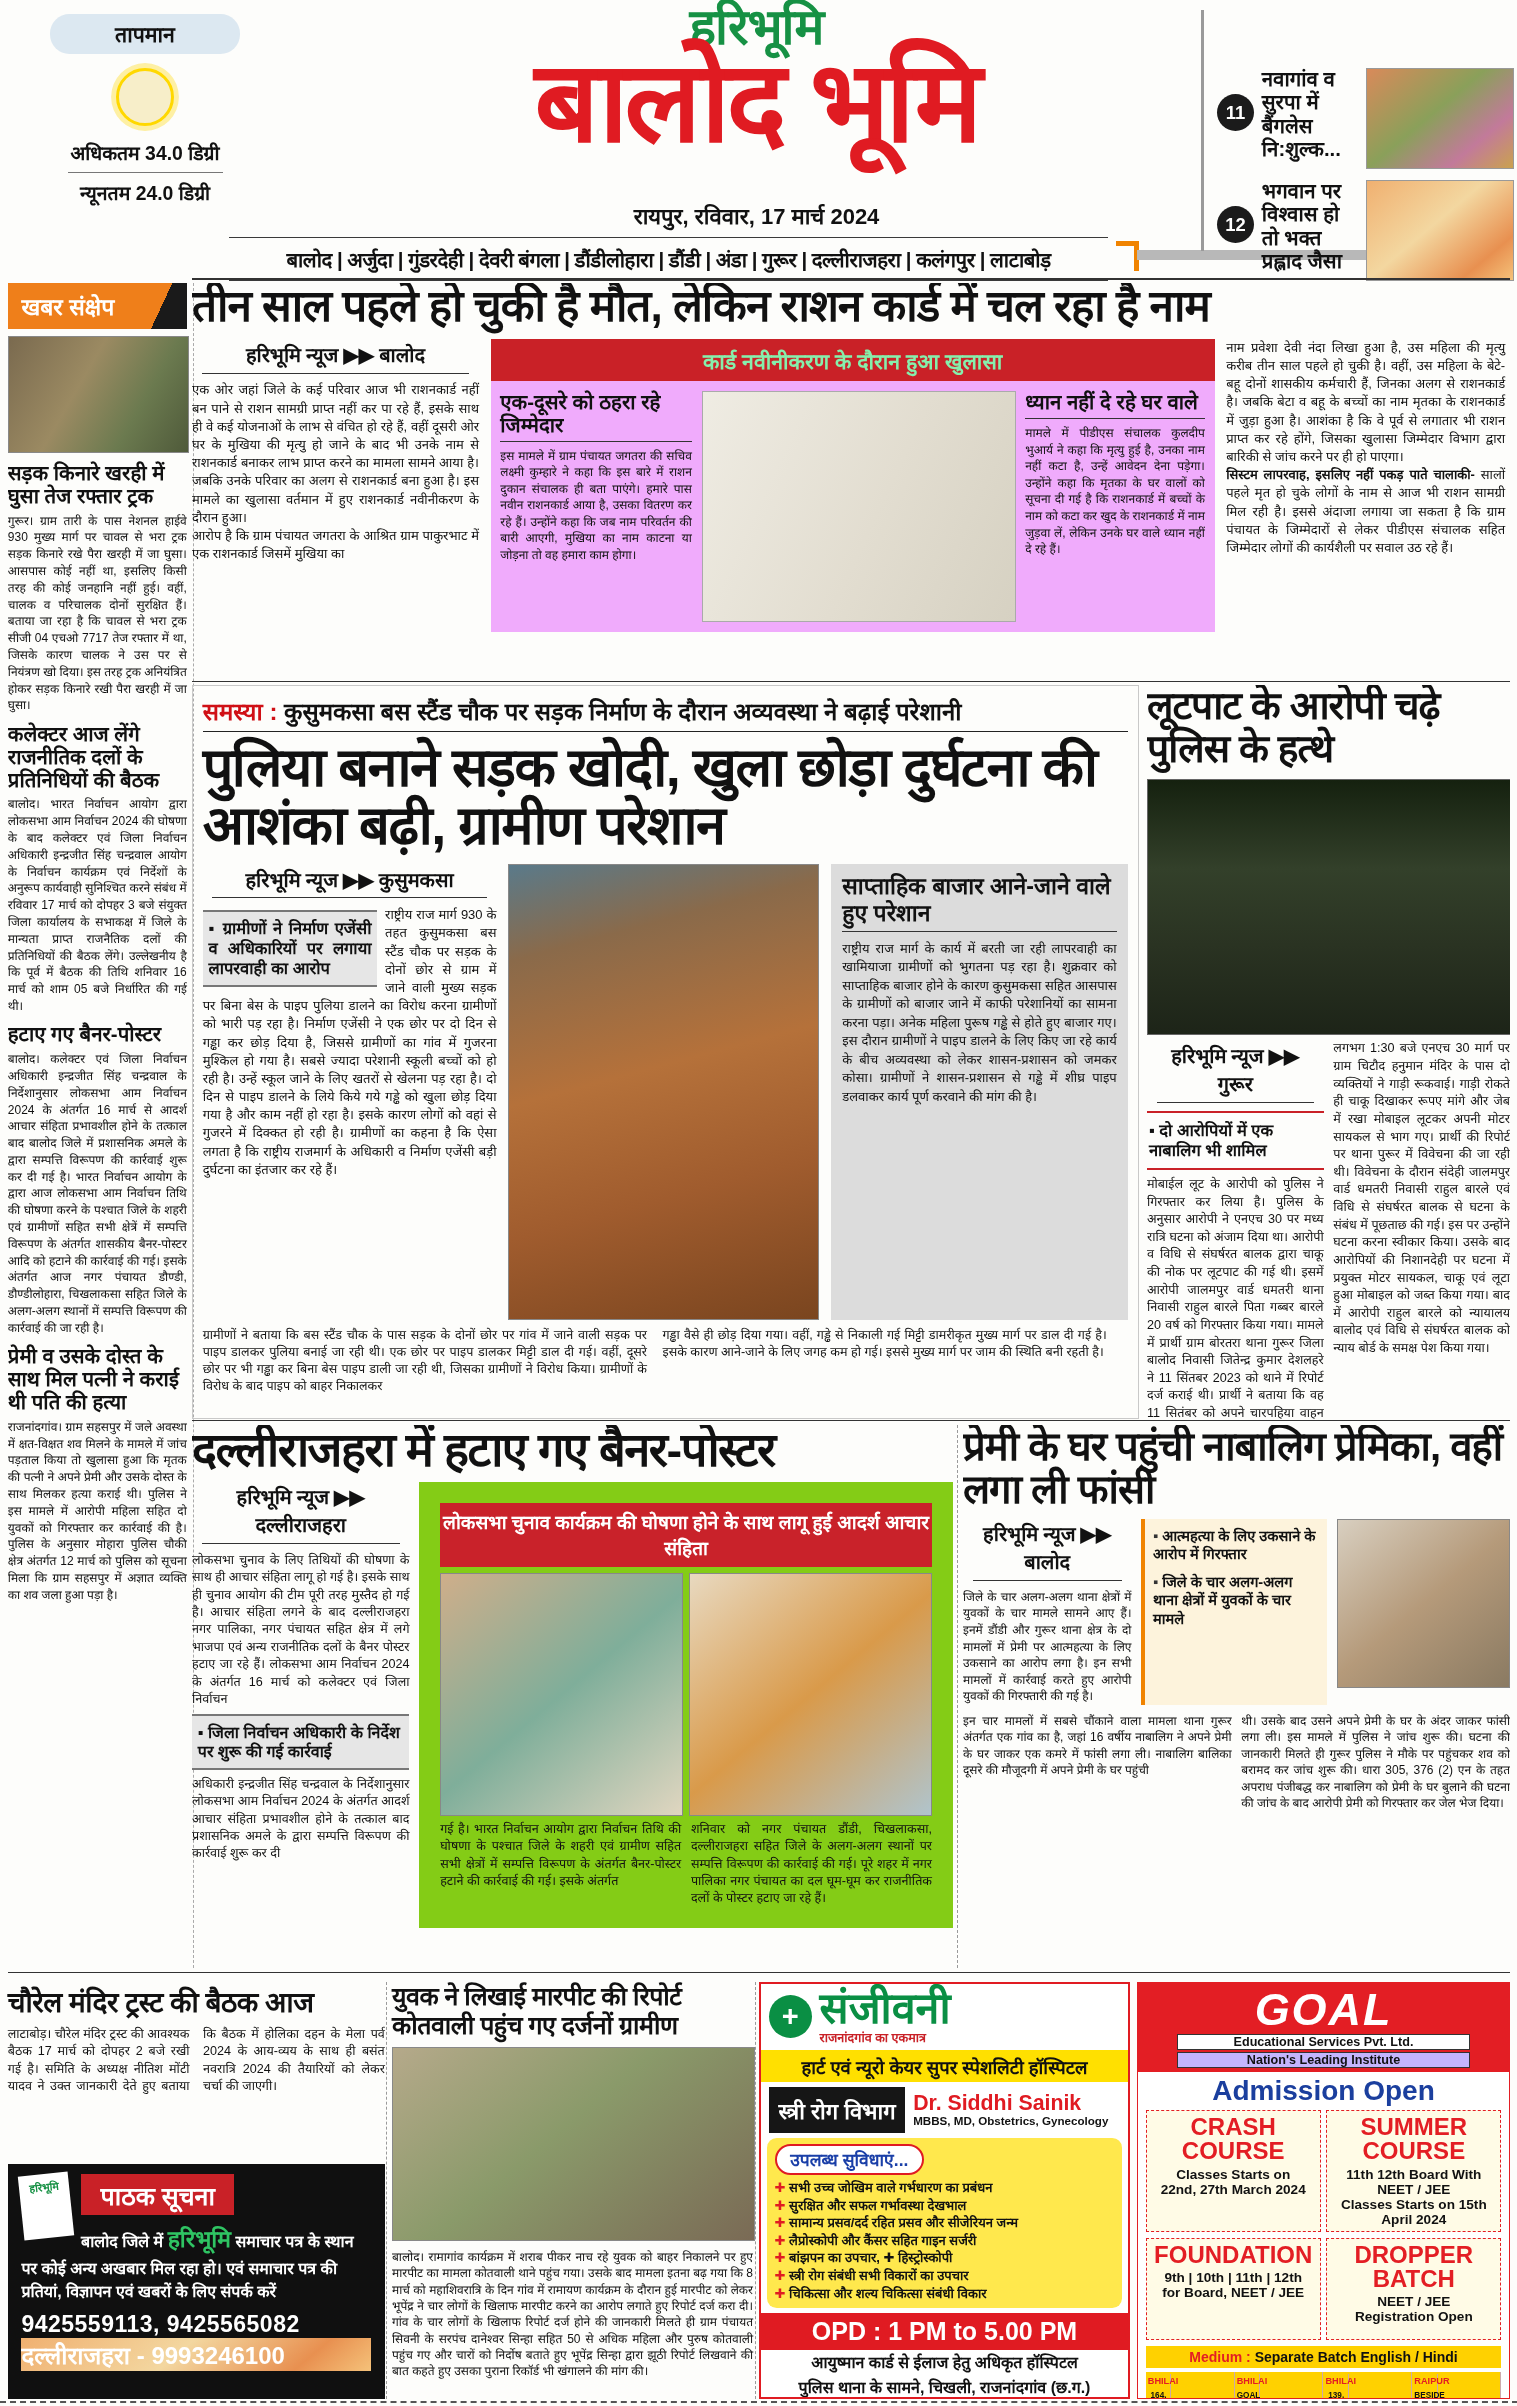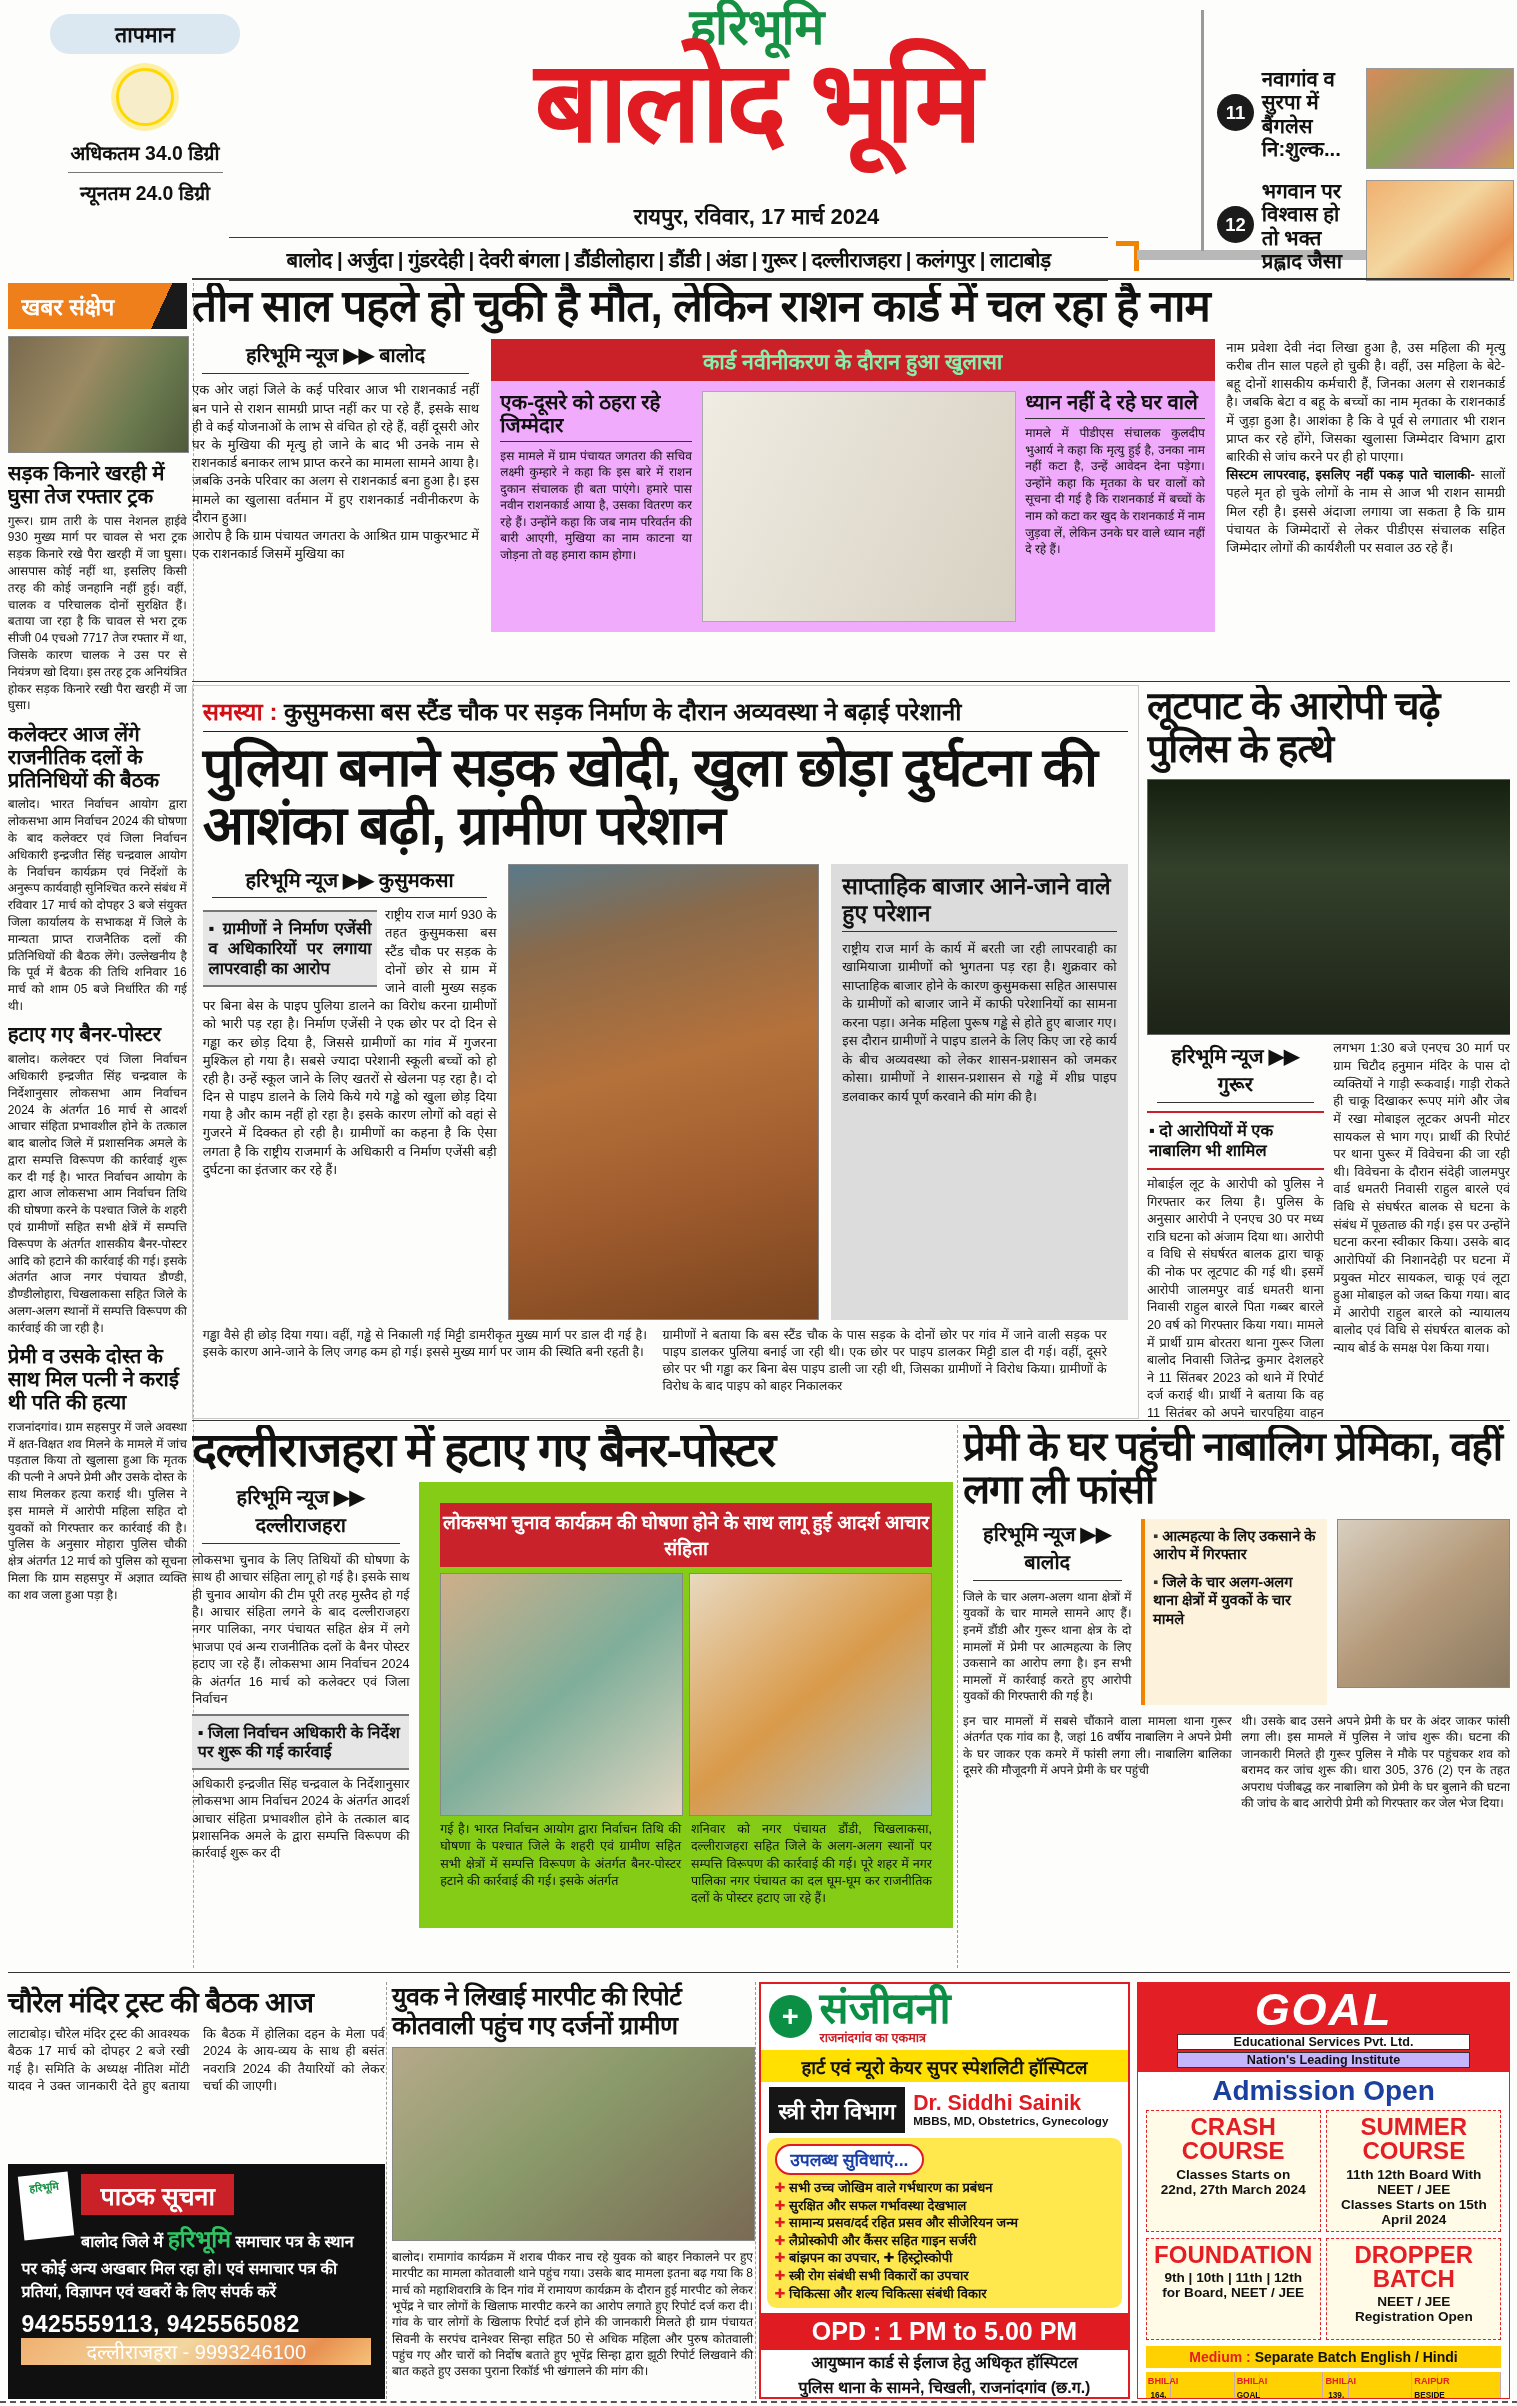--- a/index.html
+++ b/index.html
@@ -114,21 +114,21 @@
   .temple{left:7.8px;top:1982px;width:377px;}
   .temple .t{font-weight:bold;font-size:28px;letter-spacing:-0.5px;margin-bottom:5.8px;}
   .temple .b{font-size:12.6px;line-height:1.38;column-count:2;column-gap:13.6px;}
   .notice{left:7.8px;top:2164px;width:377px;height:235px;background:#101010;color:#fff;padding:9.7px 13.6px;box-sizing:border-box;}
   .notice .tab{display:inline-block;background:#c92127;color:#fff;font-weight:bold;font-size:25px;padding:3.9px 19.4px;margin-bottom:7.8px;}
   .notice .thumb{float:left;width:50px;height:64px;background:#fff;color:#169144;font-weight:bold;font-size:10.7px;
                  text-align:center;padding-top:5.8px;box-sizing:border-box;margin:0 9.7px 3.9px 0;transform:rotate(-6deg);}
   .notice .txt{font-size:16px;line-height:1.45;font-weight:bold;}
   .notice .brand{color:#2fc463;font-size:23px;font-weight:bold;}
   .notice .ph{font-size:23px;font-weight:bold;margin-top:7.8px;letter-spacing:0.5px;}
-  .notice .ph2{font-size:20px;font-weight:normal;text-align:center;}
+  .notice .ph2{font-size:24px;font-weight:bold;}
   .fight{left:392px;top:1982px;width:361px;}
   .fight .t{font-weight:bold;font-size:25px;line-height:1.15;letter-spacing:-0.5px;}
   .fightph{width:100%;height:192px;border:1px solid #888;margin:7.8px 0;
            background:linear-gradient(140deg,#b5a98a,#8a9a6a 45%,#7a6a55);}
   .fight .b{font-size:12px;line-height:1.36;}
   
   .adS{left:759px;top:1982px;width:371px;height:417px;border:2.9px solid #e01b22;box-sizing:border-box;background:#fff;overflow:hidden;}
   .adS .top{display:flex;align-items:center;gap:7.8px;padding:3.9px 7.8px;}
   .cross{width:43px;height:43px;border-radius:50%;background:#0a8f44;color:#fff;font-weight:bold;font-size:29px;
          display:flex;align-items:center;justify-content:center;}
@@ -259,22 +259,22 @@
           <span>राष्ट्रीय राज मार्ग 930 के तहत कुसुमकसा बस स्टैंड चौक पर सड़क के दोनों छोर से ग्राम में जाने वाली मुख्य सड़क पर बिना बेस के पाइप पुलिया डालने का विरोध करना ग्रामीणों को भारी पड़ रहा है। निर्माण एजेंसी ने एक छोर पर दो दिन से गड्ढा कर छोड़ दिया है, जिससे ग्रामीणों का गांव में गुजरना मुश्किल हो गया है। सबसे ज्यादा परेशानी स्कूली बच्चों को हो रही है। उन्हें स्कूल जाने के लिए खतरों से खेलना पड़ रहा है। दो दिन से पाइप डालने के लिये किये गये गड्ढे को खुला छोड़ दिया गया है और काम नहीं हो रहा है। इसके कारण लोगों को वहां से गुजरने में दिक्कत हो रही है। ग्रामीणों का कहना है कि ऐसा लगता है कि राष्ट्रीय राजमार्ग के अधिकारी व निर्माण एजेंसी बड़ी दुर्घटना का इंतजार कर रहे हैं।</span>
         </div>
       </div>
       <div class="s2photo"></div>
       <div class="graybox">
         <div class="t">साप्ताहिक बाजार आने-जाने वाले हुए परेशान</div>
         <div class="b jt">राष्ट्रीय राज मार्ग के कार्य में बरती जा रही लापरवाही का खामियाजा ग्रामीणों को भुगतना पड़ रहा है। शुक्रवार को साप्ताहिक बाजार होने के कारण कुसुमकसा सहित आसपास के ग्रामीणों को बाजार जाने में काफी परेशानियों का सामना करना पड़ा। अनेक महिला पुरूष गड्ढे से होते हुए बाजार गए। इस दौरान ग्रामीणों ने पाइप डालने के लिए किए जा रहे कार्य के बीच अव्यवस्था को लेकर शासन-प्रशासन को जमकर कोसा। ग्रामीणों ने शासन-प्रशासन से गड्ढे में शीघ्र पाइप डलवाकर कार्य पूर्ण करवाने की मांग की है।</div>
       </div>
     </div>
     <div class="s2cap">
+      <div class="jt">ग्रामीणों ने बताया कि बस स्टैंड चौक के पास सड़क के दोनों छोर पर गांव में जाने वाली सड़क पर पाइप डालकर पुलिया बनाई जा रही थी। एक छोर पर पाइप डालकर मिट्टी डाल दी गई। वहीं, दूसरे छोर पर भी गड्ढा कर बिना बेस पाइप डाली जा रही थी, जिसका ग्रामीणों ने विरोध किया। ग्रामीणों के विरोध के बाद पाइप को बाहर निकालकर</div>
       <div class="jt">गड्ढा वैसे ही छोड़ दिया गया। वहीं, गड्ढे से निकाली गई मिट्टी डामरीकृत मुख्य मार्ग पर डाल दी गई है। इसके कारण आने-जाने के लिए जगह कम हो गई। इससे मुख्य मार्ग पर जाम की स्थिति बनी रहती है।</div>
-      <div class="jt">ग्रामीणों ने बताया कि बस स्टैंड चौक के पास सड़क के दोनों छोर पर गांव में जाने वाली सड़क पर पाइप डालकर पुलिया बनाई जा रही थी। एक छोर पर पाइप डालकर मिट्टी डाल दी गई। वहीं, दूसरे छोर पर भी गड्ढा कर बिना बेस पाइप डाली जा रही थी, जिसका ग्रामीणों ने विरोध किया। ग्रामीणों के विरोध के बाद पाइप को बाहर निकालकर</div>
     </div>
   </div>
 
   <div class="abs s3">
     <div class="hl">लूटपाट के आरोपी चढ़े पुलिस के हत्थे</div>
     <div class="s3photo"></div>
     <div class="s3cols">
       <div class="s3col">
         <div class="byline">हरिभूमि न्यूज ▶▶ गुरूर</div>
         <div class="subbox">दो आरोपियों में एक नाबालिग भी शामिल</div>

